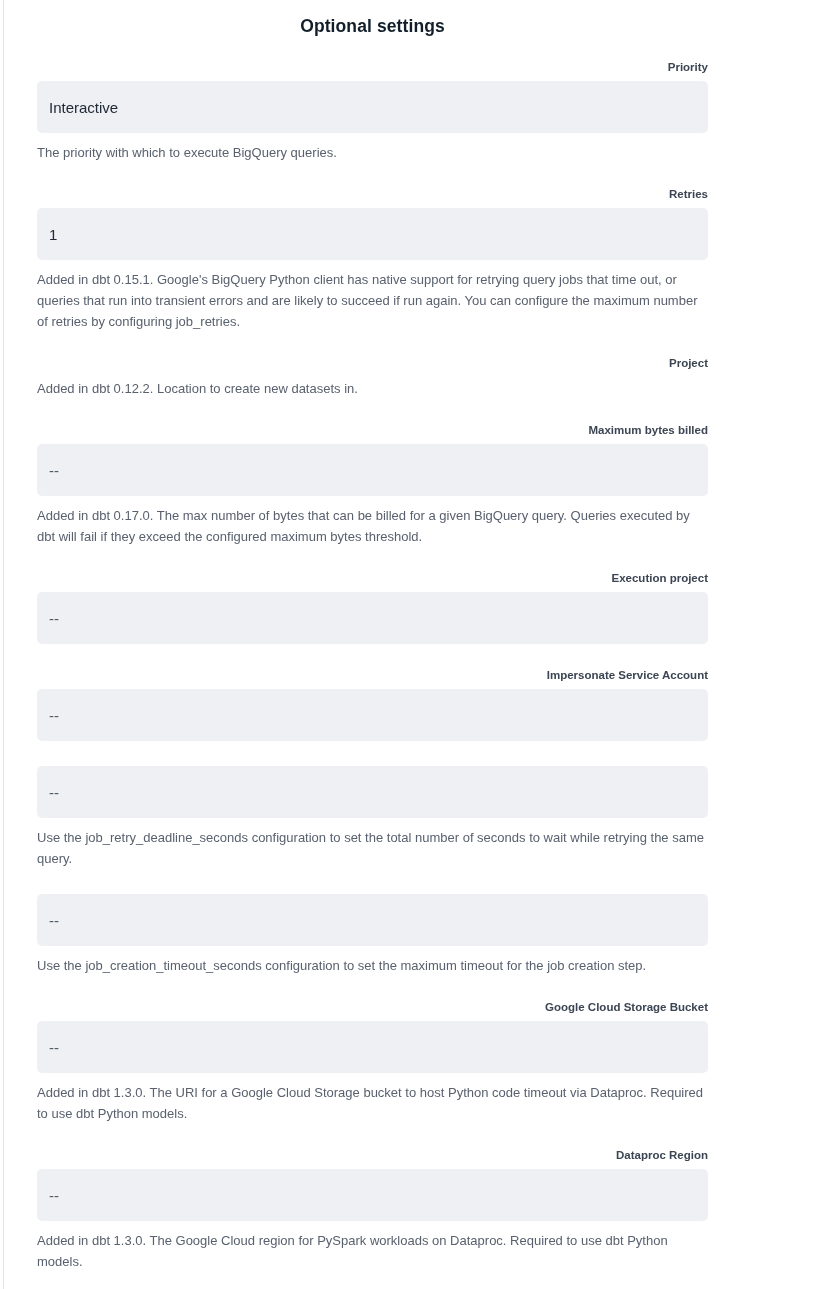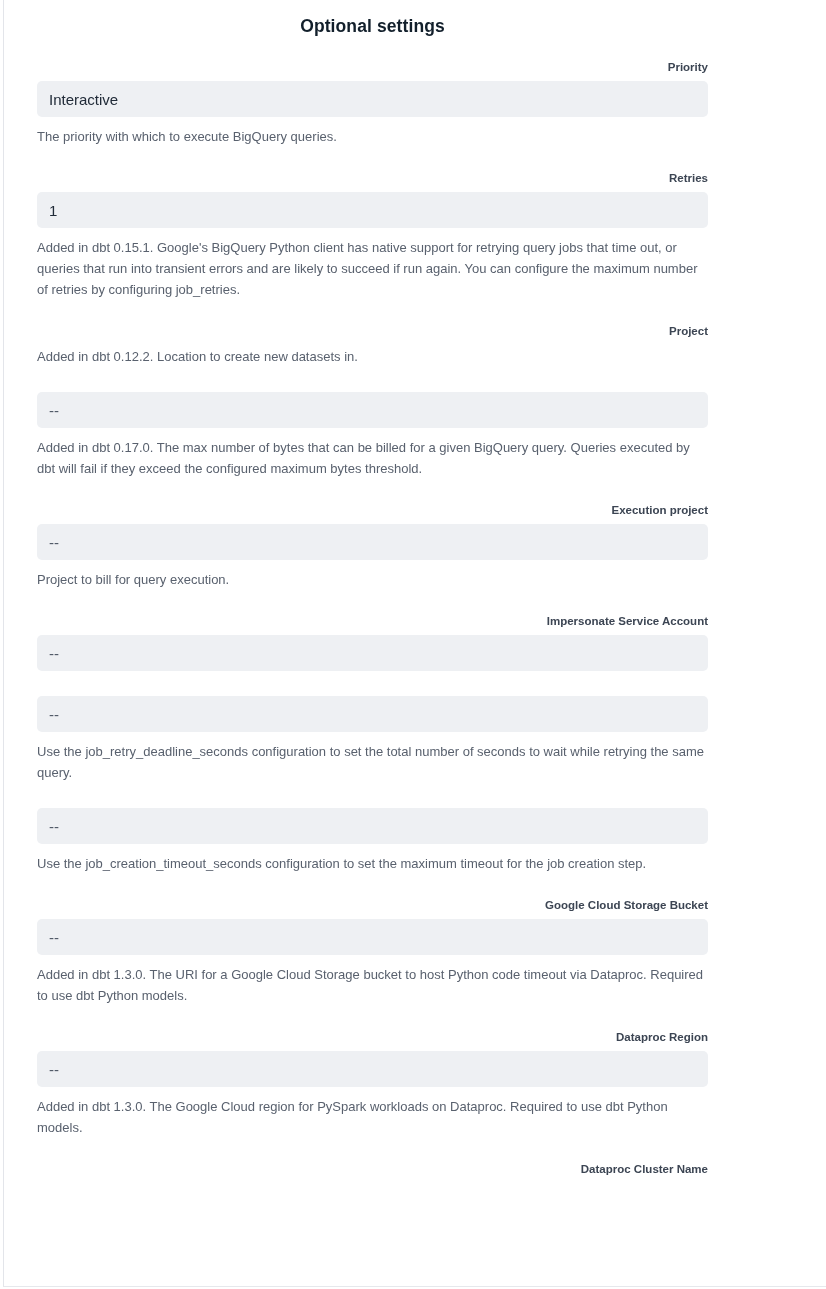--- a/index.html
+++ b/index.html
@@ -31,21 +31,21 @@
     display: block;
     font-size: 11.5px;
     font-weight: 700;
     color: #3c4553;
     margin-bottom: 8px;
     text-align: right;
   }
   .field-input {
     display: block;
     width: 100%;
-    height: 36px;
+    height: 52px;
     background: #eef0f3;
     border: none;
     border-radius: 5px;
     padding: 0 12px;
     font-family: "Liberation Sans", "DejaVu Sans", sans-serif;
     font-size: 15px;
     color: #212b38;
     outline: none;
   }
   .field-input[value="--"] { color: #525b68; }
@@ -76,28 +76,28 @@
     <input class="field-input" type="text" readonly="" value="1" style="">
     <p class="field-help">Added in dbt 0.15.1. Google's BigQuery Python client has native support for retrying query jobs that time out, or queries that run into transient errors and are likely to succeed if run again. You can configure the maximum number of retries by configuring job_retries.</p>
   </div>
 
   <div class="field">
     <label class="field-label">Project</label>
     <p class="field-help">Added in dbt 0.12.2. Location to create new datasets in.</p>
   </div>
 
   <div class="field">
+    <label class="field-label">Maximum bytes billed</label>
     <input class="field-input" type="text" readonly="" value="--" style="">
     <p class="field-help">Added in dbt 0.17.0. The max number of bytes that can be billed for a given BigQuery query. Queries executed by dbt will fail if they exceed the configured maximum bytes threshold.</p>
   </div>
 
   <div class="field">
     <label class="field-label">Execution project</label>
     <input class="field-input" type="text" readonly="" value="--" style="">
-    <p class="field-help">Project to bill for query execution.</p>
   </div>
 
   <div class="field">
     <label class="field-label">Impersonate Service Account</label>
     <input class="field-input" type="text" readonly="" value="--" style="">
 
   </div>
 
   <div class="field">
     <input class="field-input" type="text" readonly="" value="--" style="">

